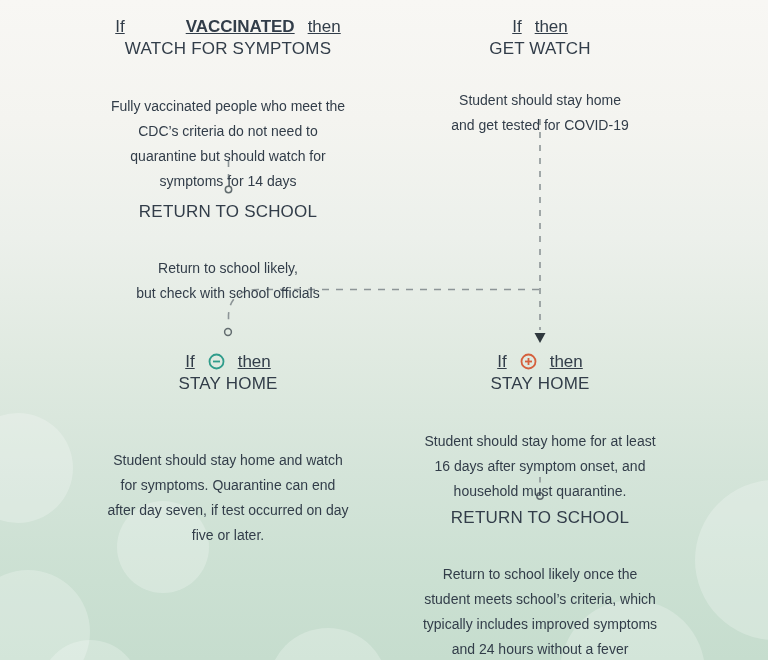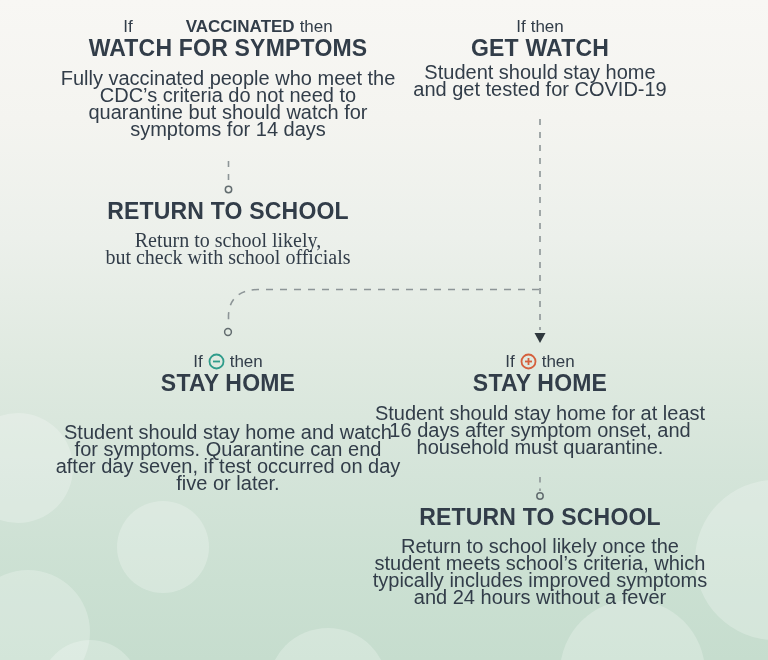--- a/index.html
+++ b/index.html
@@ -17,25 +17,25 @@
   .blob {
     position: absolute;
     border-radius: 50%;
     background: rgba(255,255,255,0.24);
   }
   .tu { position: absolute; width: 400px; text-align: center; }
   .col-left  { left: 28px;  }
   .col-right { left: 340px; }
   .cond-line {
     display: flex; justify-content: center; align-items: center;
-    gap: 5px; font-size: 17px; line-height: 21.5px;
+    gap: 13px; font-size: 17px; line-height: 21.5px; text-decoration: underline;
   }
   .kw   { font-weight: bold; margin-left: 48px; }
-  .caps { font-weight: bold; font-size: 23px; line-height: 21.5px; letter-spacing: 0.2px; }
-  .body-text { font-size: 20px; line-height: 17px; white-space: pre-line; }
+  .caps { font-weight: normal; font-size: 17px; line-height: 21.5px; letter-spacing: 0.2px; }
+  .body-text { font-size: 14px; line-height: 25px; white-space: pre-line; margin-top: 24px; }
   .test-icon { display: inline-block; width: 17px; height: 17px; }
   svg.connectors {
     position: absolute; left: 0; top: 0;
     width: 768px; height: 660px; pointer-events: none;
   }
   .dash   { fill: none; stroke: #8d9597; stroke-width: 1.6; }
   .endcap { fill: none; stroke: #626c6f; stroke-width: 1.5; }
 </style>
 </head>
 <body>
@@ -71,21 +71,21 @@
       <span>then</span>
     </div>
     <div class="caps">WATCH FOR SYMPTOMS</div>
   </div>
   <div class="tu col-left body-text" style="top:70px;">Fully vaccinated people who meet the
 CDC’s criteria do not need to
 quarantine but should watch for
 symptoms for 14 days</div>
 
   <div class="tu col-left caps" style="top:201px;">RETURN TO SCHOOL</div>
-  <div class="tu col-left body-text" style="top:232px;font-family:Liberation Serif, serif;">Return to school likely,
+  <div class="tu col-left body-text" style="top:232px;">Return to school likely,
 but check with school officials</div>
 
   <div class="tu col-left" style="top:351px;">
     <div class="cond-line">
       <span>If</span>
       <svg class="test-icon" viewBox="0 0 17 17">
         <circle cx="8.5" cy="8.5" r="7" fill="none" stroke-width="1.8" stroke="#2f9c8b"></circle>
         <line x1="5" y1="8.5" x2="12" y2="8.5" stroke-width="1.8" stroke="#2f9c8b"></line>
       </svg>
       <span>then</span>

